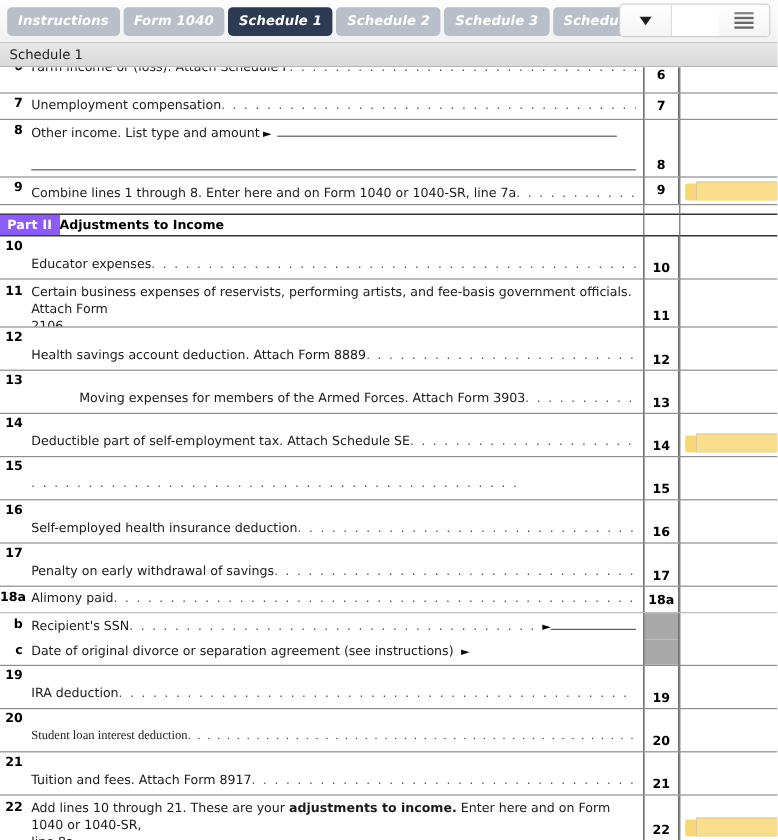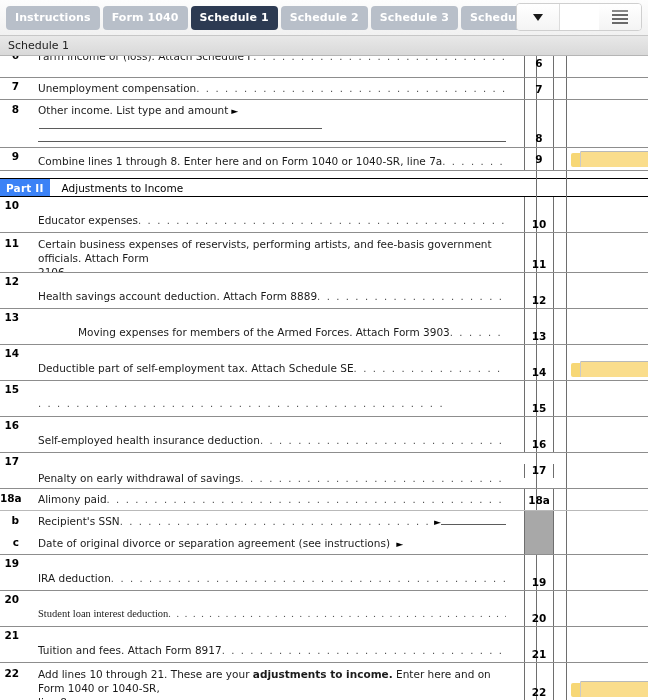--- a/index.html
+++ b/index.html
@@ -14,21 +14,21 @@
   
   .toolbar {
     position: relative;
     height: 36px;
     background: linear-gradient(#fdfdfd, #f1f1f1);
     border-bottom: 1px solid #c7c7c7;
     display: flex;
     align-items: center;
     padding: 0 6px;
   }
-  .tabs { display: flex; gap: 3px; align-items: flex-end; }
+  .tabs { display: flex; gap: 3px; align-items: flex-end; font-style: italic; }
   .tab {
     height: 24px;
     padding: 0 9px;
     display: flex; align-items: center;
     font-size: 11px;
     font-weight: bold;
     color: #ffffff;
     background: #b8bfc9;
     border-radius: 4px;
     white-space: nowrap;
@@ -86,21 +86,20 @@
   
   .vrule { position: absolute; top: 0; bottom: 0; width: 1px; background: #6e6e6e; }
   .vrule.c1 { left: 536px; }
   .vrule.c2 { left: 566px; }
 
   .row {
     position: relative;
     display: flex;
     border-bottom: 1px solid #8d8d8d;
     min-height: 22px;
-    gap: 12px;
   }
   .row.nb { border-bottom: none; }
   .row.thin { border-bottom: 1px solid #b9b9b9; }
 
   .lineno {
     width: 22px;
     flex: 0 0 22px;
     font-size: 10.5px;
     font-weight: bold;
     color: #000;
@@ -175,34 +174,33 @@
   
   .parthdr {
     display: flex;
     align-items: stretch;
     border-bottom: 1px solid #000;
     border-top: 1px solid #000;
     height: 19px;
     background: #ffffff;
   }
   .parthdr .badge {
-    background: #3b82f6;
+    background: #8b5cf6;
     color: #ffffff;
     font-size: 10.5px;
     font-weight: bold;
     padding: 0 6px;
     display: flex; align-items: center;
     letter-spacing: .2px;
   }
   .parthdr .ptitle {
     font-size: 10.5px;
-    font-weight: normal;
+    font-weight: bold;
     color: #000;
     display: flex; align-items: center;
-    padding-left: 12px;
     text-align: center;
   }
   .gapband { height: 7px; background: #ffffff; }
 
   
   .ulrule {
     display: inline-block;
     border-bottom: 1px solid #5b5b5b;
     height: 11px;
     vertical-align: baseline;
@@ -387,21 +385,21 @@
     <div class="desc" style="padding-top:16px;">
       <div class="dotline">
         <span class="lbl">Self-employed health insurance deduction</span>
         <span class="leader"> . . . . . . . . . . . . . . . . . . . . . . . . . . . . . . . . . . . . . . . . . . . . . . .</span>
       </div>
     </div>
     <div class="numcell">16</div>
     <div class="amtcell"></div>
   </div>
 
-  <div class="row" style="height:36px;align-items:center;">
+  <div class="row" style="height:36px;">
     <div class="lineno low">17</div>
     <div class="desc" style="padding-top:16px;">
       <div class="dotline">
         <span class="lbl">Penalty on early withdrawal of savings</span>
         <span class="leader"> . . . . . . . . . . . . . . . . . . . . . . . . . . . . . . . . . . . . . . . . . . . . . . . . . .</span>
       </div>
     </div>
     <div class="numcell">17</div>
     <div class="amtcell"></div>
   </div>

